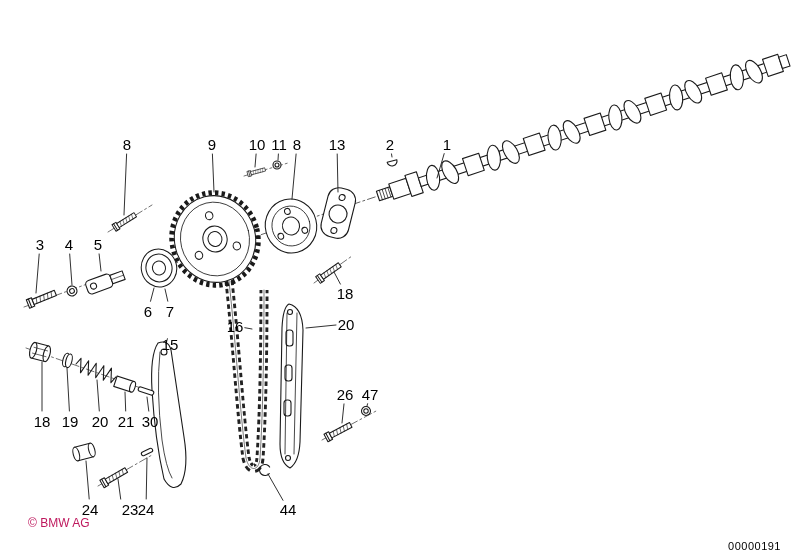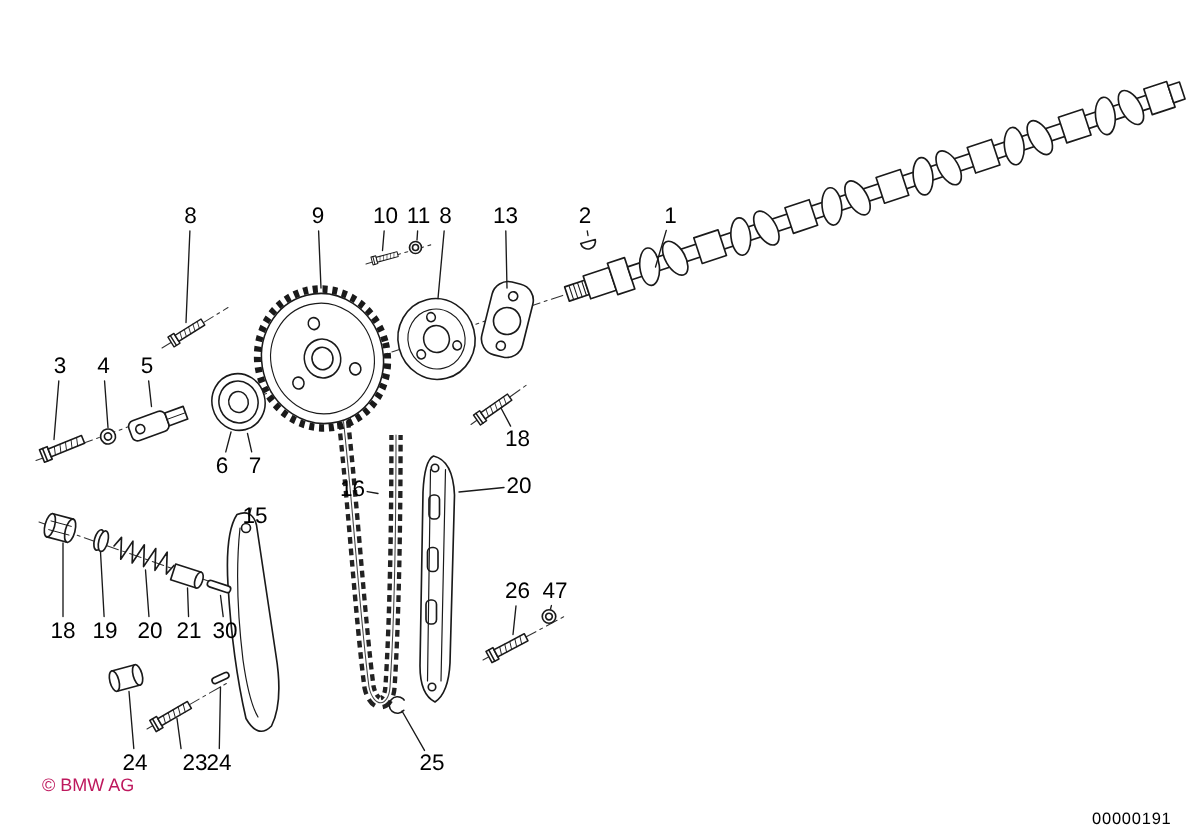--- a/index.html
+++ b/index.html
@@ -276,18 +276,18 @@
       <div class="callout" style="left: 42px; top: 421px;">18</div>
       <div class="callout" style="left: 70px; top: 421px;">19</div>
       <div class="callout" style="left: 100px; top: 421px;">20</div>
       <div class="callout" style="left: 126px; top: 421px;">21</div>
       <div class="callout" style="left: 150px; top: 421px;">30</div>
       <div class="callout" style="left: 345px; top: 394px;">26</div>
       <div class="callout" style="left: 370px; top: 394px;">47</div>
       <div class="callout" style="left: 90px; top: 509px;">24</div>
       <div class="callout" style="left: 130px; top: 509px;">23</div>
       <div class="callout" style="left: 146px; top: 509px; text-align: right;">24</div>
-      <div class="callout" style="left: 288px; top: 509px;">25</div>
+      <div class="callout" style="left: 288px; top: 509px;">44</div>
     </div>
 
   <div class="copyright">© BMW AG</div>
   <div class="doc-number">00000191</div>
 </div>
 
 </body></html>

